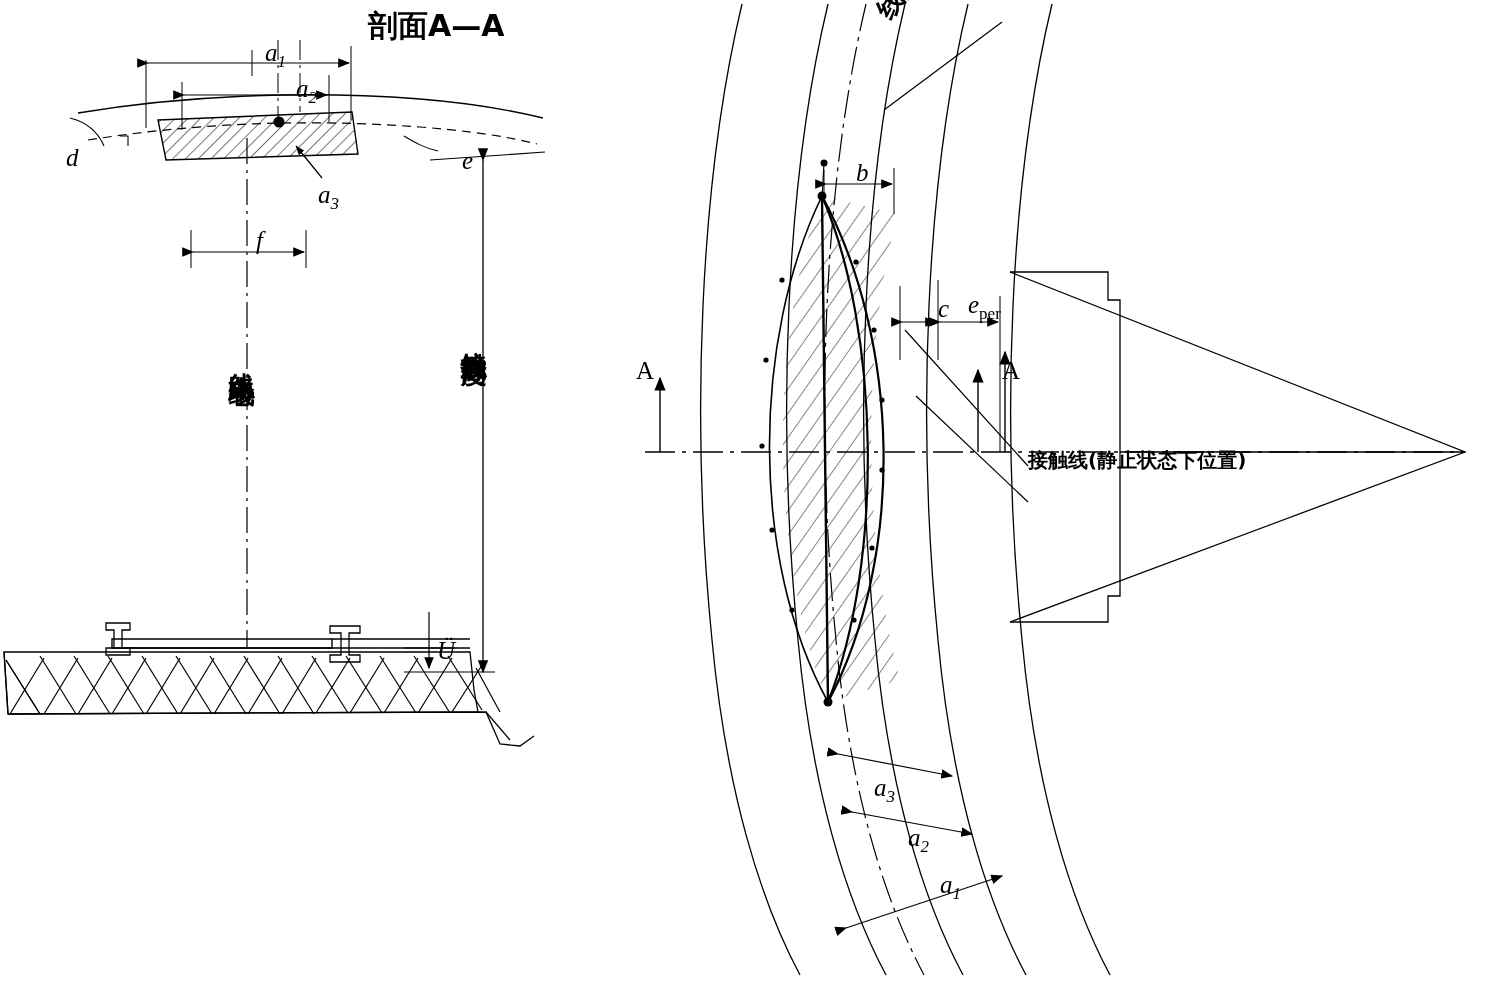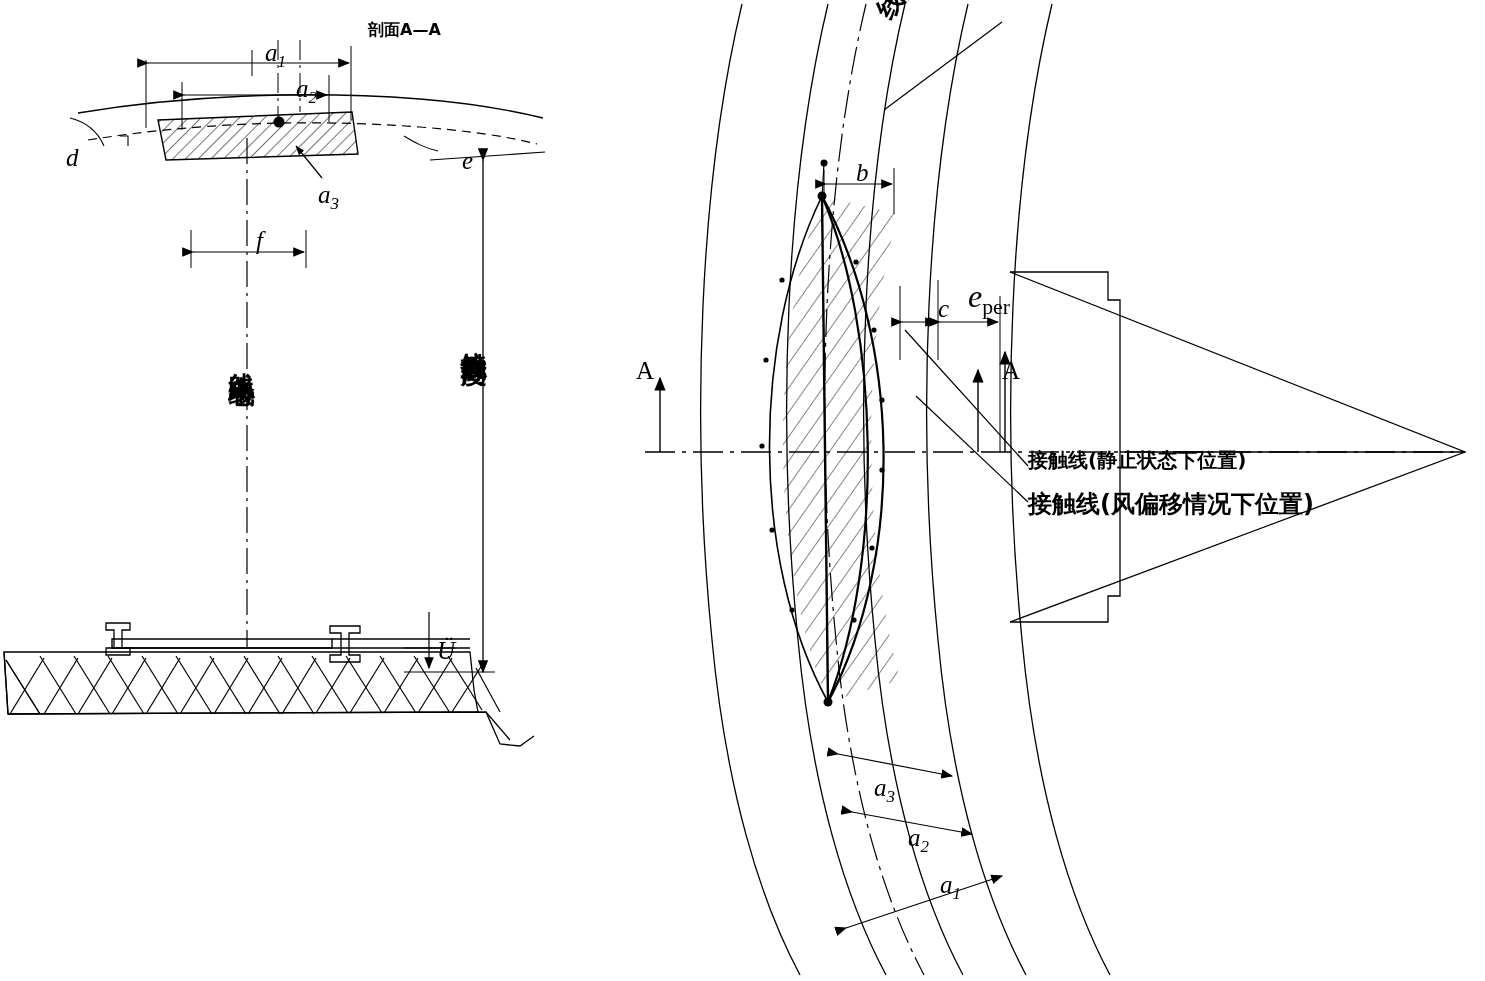--- a/index.html
+++ b/index.html
@@ -229,21 +229,21 @@
       <line x1="916" y1="396" x2="1028" y2="502" stroke="#000" stroke-width="1.2"></line>
 
       <line x1="838" y1="754" x2="952" y2="776" stroke="#000" stroke-width="1.2" marker-start="url(#arr)" marker-end="url(#arr)"></line>
       <line x1="852" y1="812" x2="972" y2="834" stroke="#000" stroke-width="1.2" marker-start="url(#arr)" marker-end="url(#arr)"></line>
       <line x1="846" y1="928" x2="1002" y2="876" stroke="#000" stroke-width="1.2" marker-start="url(#arr)" marker-end="url(#arr)"></line>
 
       <line x1="884" y1="110" x2="1002" y2="22" stroke="#000" stroke-width="1.2"></line>
     </g>
   </svg>
 
-  <div class="lbl cjk" style="left:368px; top:22px; font-size:16px;">剖面A—A</div>
+  <div class="lbl cjk" style="left:368px; top:10px; font-size:30px;">剖面A—A</div>
 
   <div class="lbl ital" style="left:265px; top:40px; font-size:25px;">
     <span>a</span><span class="sub">1</span>
   </div>
 
   <div class="lbl ital" style="left:296px; top:76px; font-size:25px;">
     <span>a</span><span class="sub">2</span>
   </div>
 
   <div class="lbl ital" style="left:318px; top:182px; font-size:25px;">
@@ -261,31 +261,30 @@
   <div class="lbl cjk vert" style="left:228px; top:352px; font-size:26px;">线路中心线</div>
 
   <div class="lbl cjk vert" style="left:460px; top:330px; font-size:26px;">接触线高度</div>
 
   <div class="lbl cjk" style="left:872px; top:8px; font-size:26px; transform:rotate(-55deg); transform-origin:left top;">线路中心线</div>
 
   <div class="lbl ital" style="left:856px; top:160px; font-size:25px;">b</div>
 
   <div class="lbl ital" style="left:938px; top:296px; font-size:25px;">c</div>
 
-  <div class="lbl ital" style="left:968px; top:280px; font-size:32px;">
+  <div class="lbl ital" style="left:968px; top:292px; font-size:25px;">
     <span>e</span><span class="nsub">per</span>
   </div>
 
   <div class="lbl" style="left:636px; top:358px; font-size:25px;">A</div>
 
   <div class="lbl" style="left:1002px; top:358px; font-size:25px;">A</div>
 
   <div class="lbl cjk" style="left:1028px; top:450px; font-size:20px;">接触线(静止状态下位置)</div>
 
-  <div class="lbl cjk" style="left:1028px; top:492px; font-size:24px;">接触线(风偏移情况下位置)</div>
 
   <div class="lbl ital" style="left:874px; top:775px; font-size:25px;">
     <span>a</span><span class="sub">3</span>
   </div>
 
   <div class="lbl ital" style="left:908px; top:825px; font-size:25px;">
     <span>a</span><span class="sub">2</span>
   </div>
 
   <div class="lbl ital" style="left:940px; top:872px; font-size:25px;">

